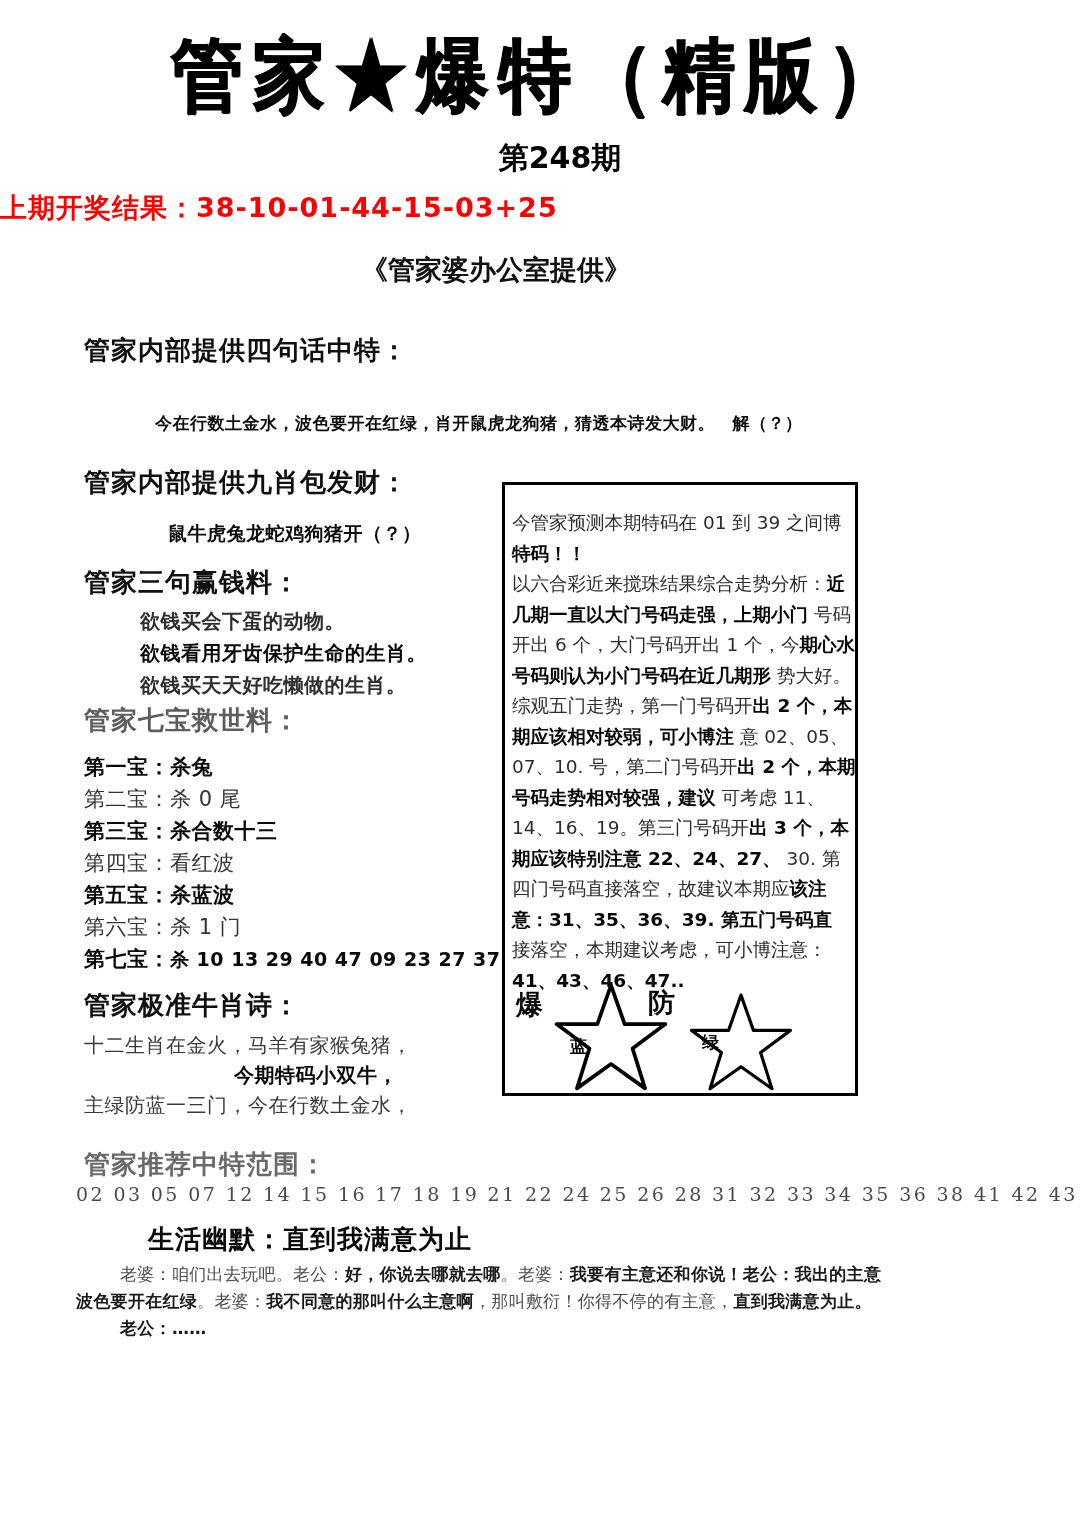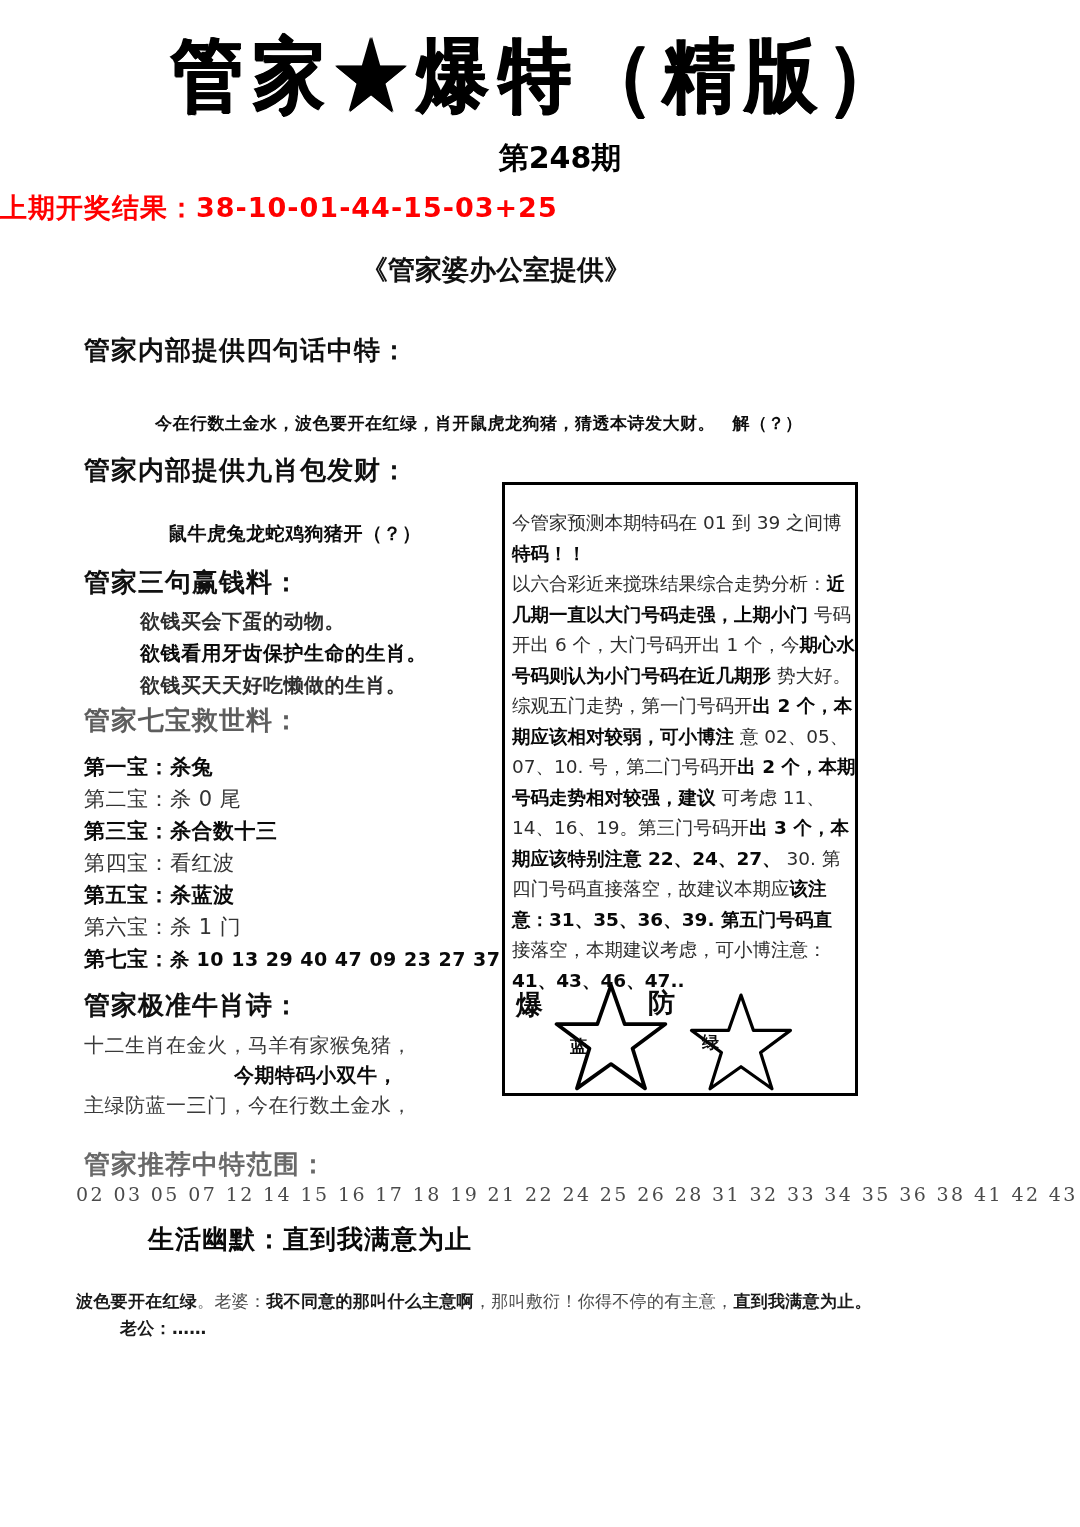--- a/index.html
+++ b/index.html
@@ -149,21 +149,21 @@
   <div class="title">管家★爆特（精版）</div>
   <div class="issue">第248期</div>
   <div class="lastdraw">
     <span class="lbl">上期开奖结果：</span><span>38-10-01-44-15-03+25</span>
   </div>
   <div class="office">《管家婆办公室提供》</div>
 
   <div class="h2" style="left:84px;top:333px;">管家内部提供四句话中特：</div>
   <div class="poem4">今在行数土金水，波色要开在红绿，肖开鼠虎龙狗猪，猜透本诗发大财。　解（？）</div>
 
-  <div class="h2" style="left:84px;top:453px;">管家内部提供九肖包发财：</div>
+  <div class="h2" style="left:84px;top:465px;">管家内部提供九肖包发财：</div>
   <div class="nineline">鼠牛虎兔龙蛇鸡狗猪开（？）</div>
 
   <div class="h2" style="left:84px;top:565px;">管家三句赢钱料：</div>
   <div class="three n" style="top:608px;">欲钱买会下蛋的动物。</div>
   <div class="three n" style="top:672px;">欲钱买天天好吃懒做的生肖。</div>
   <div class="three b" style="top:640px;">欲钱看用牙齿保护生命的生肖。</div>
 
   <div class="h2 faded" style="left:84px;top:703px;">管家七宝救世料：</div>
 
   <div class="bao b" style="top:753px;">
@@ -190,20 +190,23 @@
 
   <div class="h2" style="left:84px;top:988px;">管家极准牛肖诗：</div>
   <div class="zodiacpoem l" style="left:84px;top:1032px;">十二生肖在金火，马羊有家猴兔猪，</div>
   <div class="zodiacpoem b" style="left:234px;top:1062px;">今期特码小双牛，</div>
   <div class="zodiacpoem l" style="left:84px;top:1092px;">主绿防蓝一三门，今在行数土金水，</div>
 
   <div class="h2 faded2" style="left:84px;top:1147px;">管家推荐中特范围：</div>
   <div class="numrange">02 03 05 07 12 14 15 16 17 18 19 21 22 24 25 26 28 31 32 33 34 35 36 38 41 42 43 44 45 46 48</div>
 
   <div class="humor">生活幽默：直到我满意为止</div>
+  <div class="joke" style="left:120px;top:1263px;">
+    <span class="gray">老婆：咱们出去玩吧。老公：</span><b>好，你说去哪就去哪</b><span class="gray">。老婆：</span><b>我要有主意还和你说！老公：我出的主意</b>
+  </div>
   <div class="joke" style="left:76px;top:1290px;">
     <b>波色要开在红绿</b><span class="gray">。老婆：</span><b>我不同意的那叫什么主意啊</b><span class="gray">，那叫敷衍！你得不停的有主意，</span><b>直到我满意为止。</b>
   </div>
   <div class="joke" style="left:120px;top:1317px;">
     <b>老公：……</b>
   </div>
 
   <div class="predbox"></div>
   <div class="predtext">
     <span>今管家预测本期特码在 01 到 39 之间博</span><b>特码！！</b><br>

